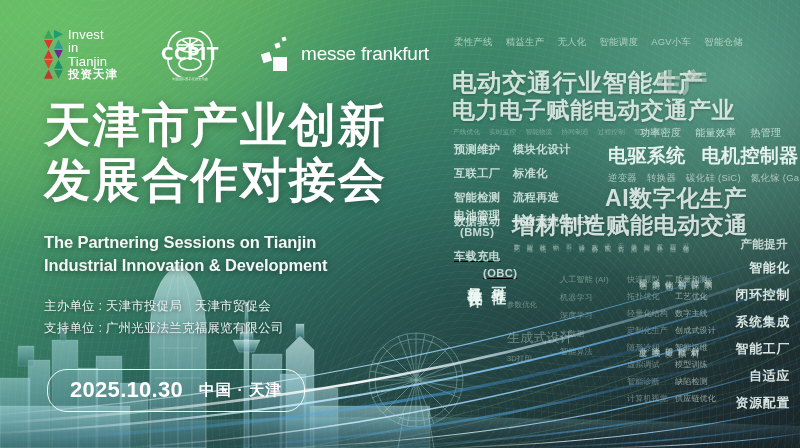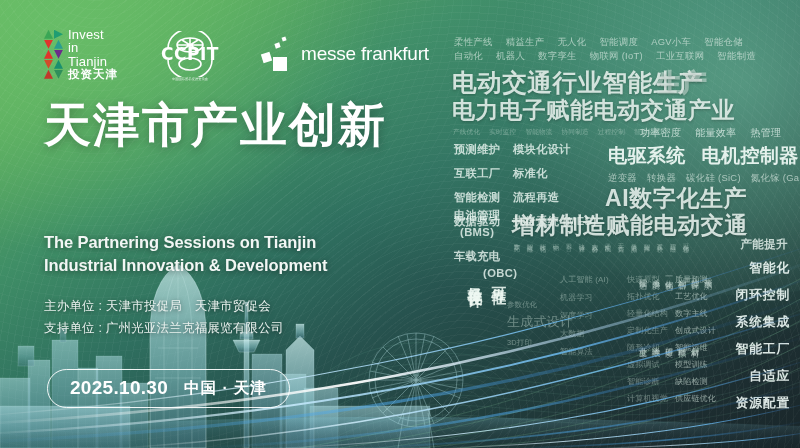--- a/index.html
+++ b/index.html
@@ -57,21 +57,21 @@
      line-height:1.16; text-shadow:0 2px 10px rgba(0,0,0,.30); font-family:"Liberation Sans", sans-serif;}
   .subtitle{ position:absolute; left:44px; top:231px; color:#f2f6f4; font-size:16.5px;
      font-weight:700; line-height:1.42; letter-spacing:-.1px; z-index:9;
      text-shadow:0 1px 6px rgba(0,0,0,.45); }
   .orgs{ position:absolute; left:44px; top:296px; color:#e9f1ee; font-size:12.5px;
      line-height:1.72; letter-spacing:.2px; z-index:9; text-shadow:0 1px 5px rgba(0,0,0,.5); }
 
   .datebadge{ position:absolute; left:47px; top:369px; z-index:9;
      border:1.6px solid rgba(255,255,255,.92); border-radius:20px;
      padding:7px 22px 8px; display:flex; align-items:center; gap:16px; }
-  .datebadge .d{ color:#fff; font-size:19px; font-weight:700; letter-spacing:.3px; }
+  .datebadge .d{ color:#fff; font-size:22px; font-weight:700; letter-spacing:.3px; }
   .datebadge .p{ color:#fff; font-size:15.5px; font-weight:700; letter-spacing:1px; }
 
   
   .cloud{ position:absolute; left:440px; top:0; width:360px; height:328px; z-index:5;
           font-family:"Liberation Sans", sans-serif; }
   .row{ position:absolute; display:flex; align-items:baseline; white-space:nowrap; }
   .w{ white-space:nowrap; }
 
   .tier-s{ font-size:9.4px; color:rgba(232,244,238,.62); letter-spacing:.3px; }
   .tier-xs{ font-size:6.6px; color:rgba(210,228,220,.42); letter-spacing:.2px; }
@@ -159,20 +159,21 @@
         <i style="left:11px;top:20px;width:14px;height:14px;"></i>
         <i style="left:13px;top:6px;width:5px;height:5px;transform:rotate(-18deg)"></i>
         <i style="left:20px;top:0px;width:3.5px;height:3.5px;transform:rotate(-18deg)"></i>
       </div>
       <div class="messe-text">messe frankfurt</div>
     </div>
   </div>
 
   <div class="headline">
     <div class="cn">天津市产业创新</div>
+    <div class="cn">发展合作对接会</div>
   </div>
 
   <div class="subtitle">
     <div>The Partnering Sessions on Tianjin</div>
     <div>Industrial Innovation &amp; Development</div>
   </div>
 
   <div class="orgs">
     <div>主办单位 : 天津市投促局　天津市贸促会</div>
     <div>支持单位 : 广州光亚法兰克福展览有限公司</div>
@@ -187,28 +188,20 @@
 
     <div class="row tier-s" style="left:14px; top:36px; gap:13px;">
       <span class="w">柔性产线</span>
       <span class="w">精益生产</span>
       <span class="w">无人化</span>
       <span class="w">智能调度</span>
       <span class="w">AGV小车</span>
       <span class="w">智能仓储</span>
     </div>
 
-    <div class="row tier-s" style="left:14px; top:50px; gap:13px;">
-      <span class="w">自动化</span>
-      <span class="w">机器人</span>
-      <span class="w">数字孪生</span>
-      <span class="w">物联网 (IoT)</span>
-      <span class="w">工业互联网</span>
-      <span class="w">智能制造</span>
-    </div>
 
     <div class="row" style="left:12px; top:66px;">
       <span class="tier-xl">电动交通行业智能生产</span>
       <span class="tier-xl ghost" style="margin-left:-46px;">生产</span>
     </div>
 
     <div class="row" style="left:12px; top:95px;">
       <span class="tier-xl" style="font-size:23px;">电力电子赋能电动交通产业</span>
     </div>
 
@@ -259,21 +252,21 @@
 
     <div style="position:absolute; left:14px; top:208px;text-align:center;">
       <div class="tier-m">电池管理</div>
       <div class="tier-m" style="margin-top:3px;">(BMS)</div>
     </div>
 
     <div style="position:absolute; left:72px; top:210px;">
       <span class="tier-xl" style="font-size:23px;">增材制造赋能电动交通</span>
     </div>
 
-    <div style="position:absolute; left:14px; top:249px;">
+    <div style="position:absolute; left:14px; top:249px;text-decoration:underline;">
       <div class="tier-m">车载充电</div>
       <div class="tier-m" style="margin-top:3px;margin-left:29px;">(OBC)</div>
     </div>
 
     <div style="position:absolute; right:12px; top:237px;">
       <div class="tier-m" style="font-size:11.5px; text-align:right;">产能提升</div>
     </div>
 
     <div class="vcol v-l" style="left:25px; top:275px;">轻量化设计</div>
     <div class="vcol v-l" style="left:49px; top:275px;">可靠性</div>
@@ -289,21 +282,21 @@
       <div class="vcol v-xs" style="left:163px; top:238px;">柔性装配</div>
       <div class="vcol v-xs" style="left:176px; top:238px;">工艺仿真</div>
       <div class="vcol v-xs" style="left:189px; top:238px;">质量追溯</div>
       <div class="vcol v-xs" style="left:202px; top:238px;">智能排产</div>
       <div class="vcol v-xs" style="left:215px; top:238px;">设备互联</div>
       <div class="vcol v-xs" style="left:228px; top:238px;">远程运维</div>
       <div class="vcol v-xs" style="left:241px; top:238px;">可视化管理</div>
     </div>
 
     <div style="position:absolute; left:67px; top:300px;">
-      <div class="tier-xs" style="font-size:7.4px; margin-bottom:3px;">参数优化</div>
+      <div class="tier-xs" style="font-size:7.4px; margin-bottom:19px;">参数优化</div>
       <div class="tier-xs" style="font-size:13px; margin-bottom:7px;">生成式设计</div>
       <div class="tier-xs" style="font-size:7.4px;">3D打印</div>
     </div>
 
     <div style="position:absolute; left:120px; top:274px;">
       <div class="tier-xs" style="font-size:8px; margin-bottom:7px;">人工智能 (AI)</div>
       <div class="tier-xs" style="font-size:8px; margin-bottom:7px;">机器学习</div>
       <div class="tier-xs" style="font-size:8px; margin-bottom:7px;">深度学习</div>
       <div class="tier-xs" style="font-size:8px; margin-bottom:7px;">大数据</div>
       <div class="tier-xs" style="font-size:8px;">智能算法</div>

